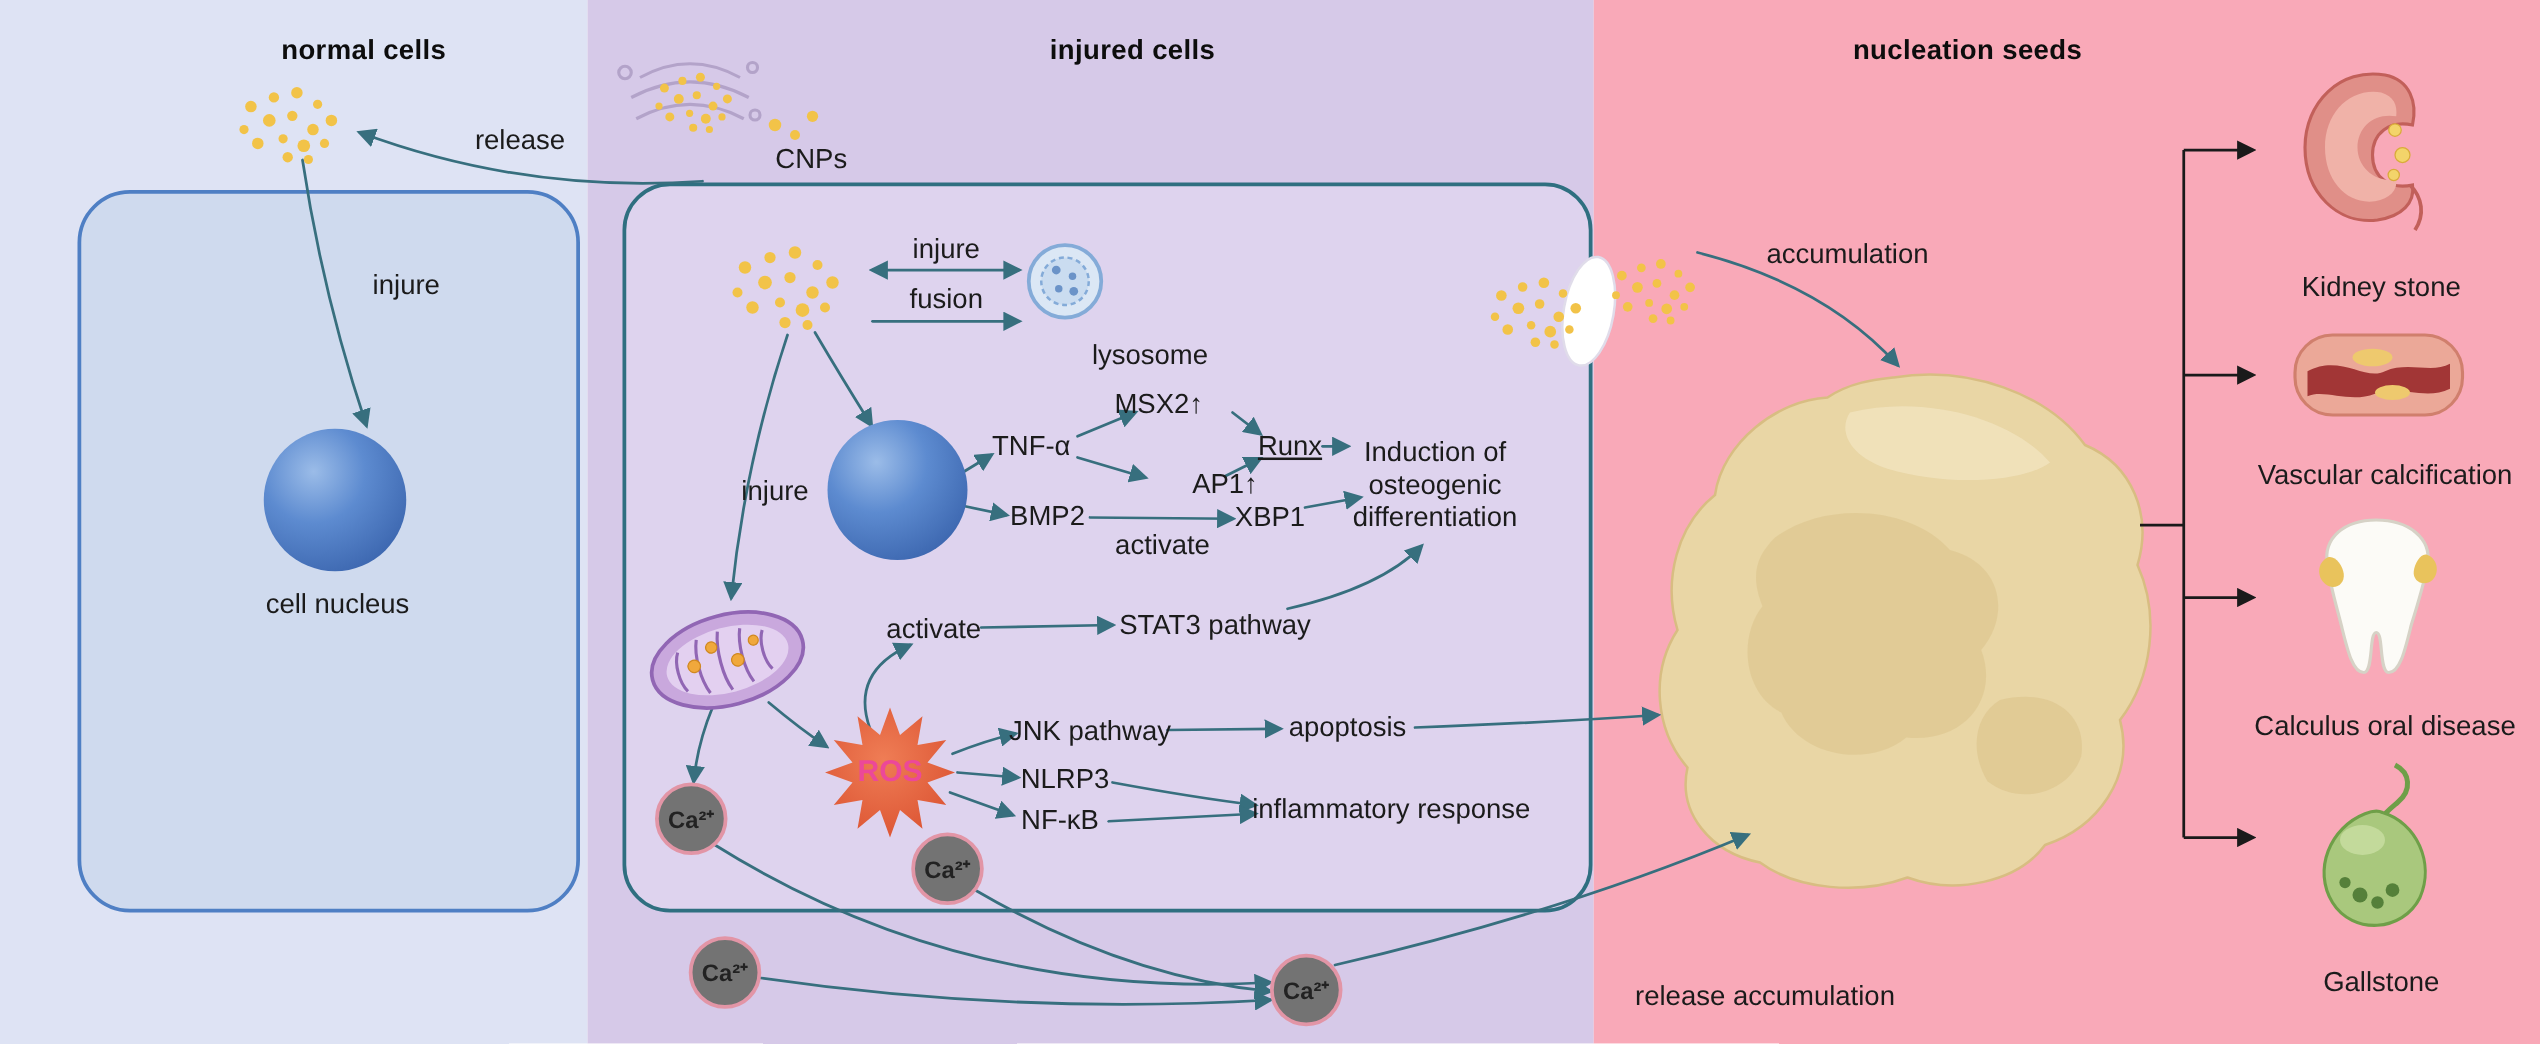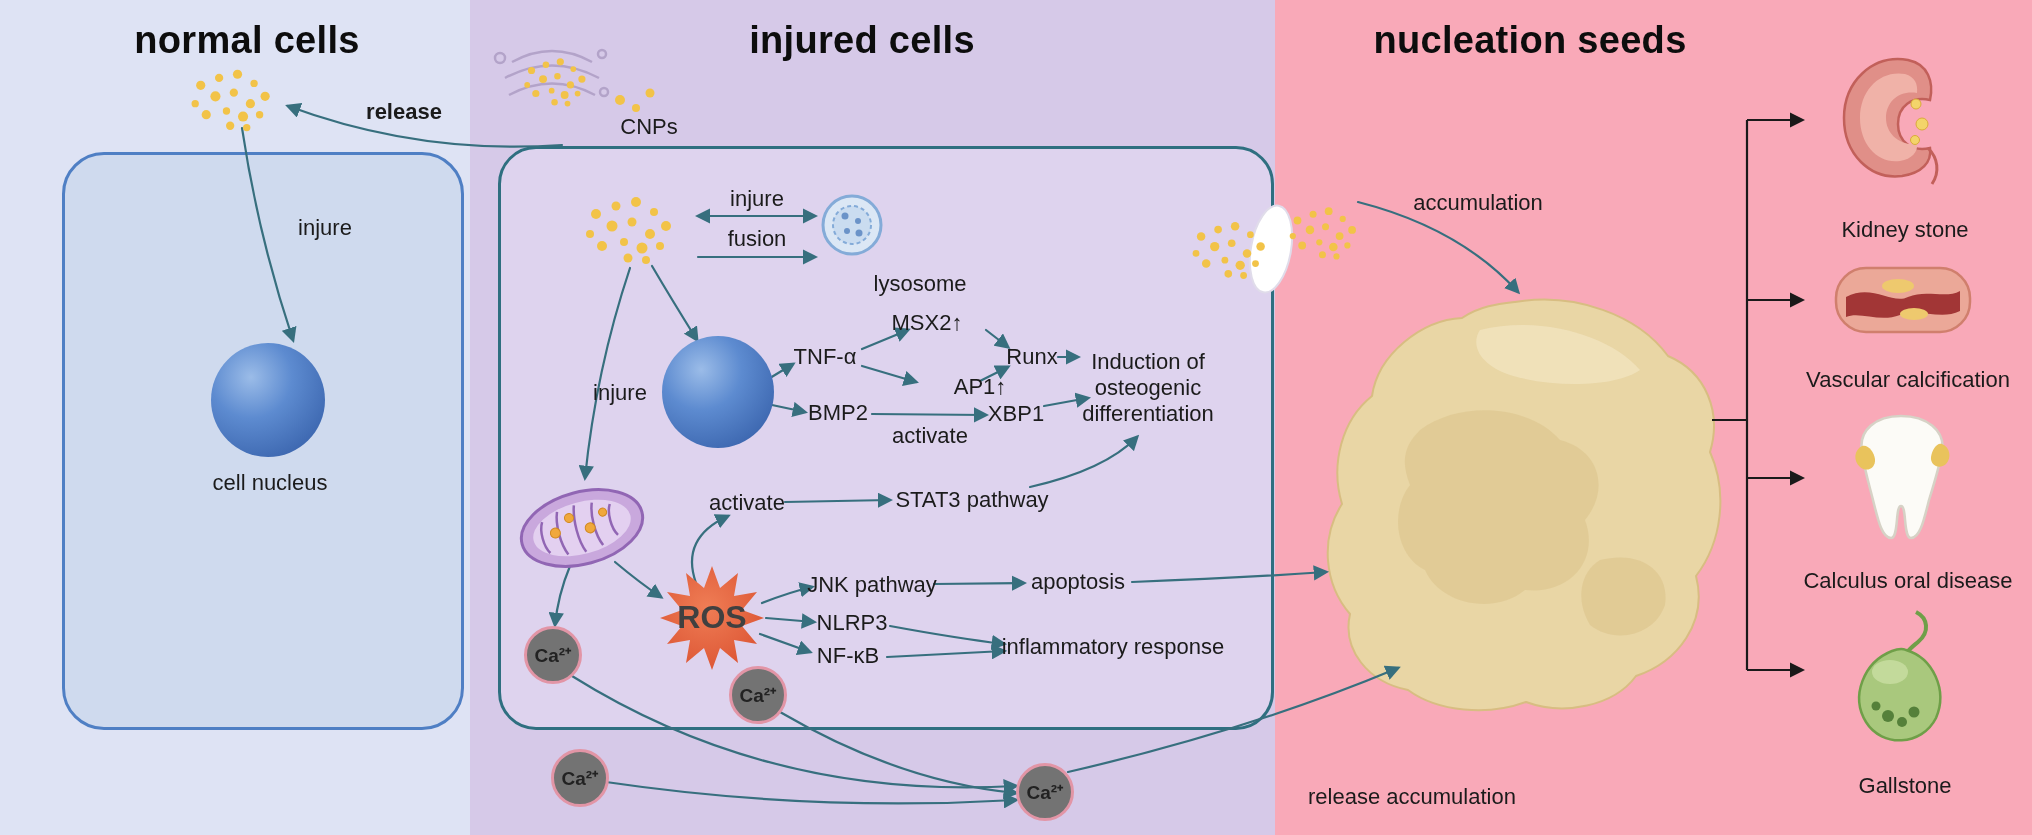--- a/index.html
+++ b/index.html
@@ -9,23 +9,23 @@
   #panel-normal{left:0;width:470px;background:#dee3f4;}
   #panel-injured{left:470px;width:805px;background:#d6c9e8;}
   #panel-nucleation{left:1275px;width:757px;background:#f9a9b8;}
   .cell-normal{position:absolute;left:62px;top:152px;width:396px;height:572px;
                border:3px solid #4f7fc4;border-radius:42px;background:#cfdaee;}
   .cell-injured{position:absolute;left:498px;top:146px;width:770px;height:578px;
                 border:3px solid #2f6f80;border-radius:38px;background:#ded3ee;}
   svg.layer{position:absolute;left:0;top:0;display:block;}
   .lbl{position:absolute;transform:translate(-50%,-50%);font-size:22px;color:#1b1b1b;
        white-space:nowrap;line-height:1.18;}
-  .title{font-size:38px;font-weight:bold;color:#0d0d0d;letter-spacing:.3px;}
+  .title{font-size:22px;font-weight:bold;color:#0d0d0d;letter-spacing:.3px;margin-left:44px;}
   .wrap{white-space:normal;text-align:center;width:190px;}
-  .ros-lbl{font-weight:bold;font-size:32px;color:#404040;}
+  .ros-lbl{font-weight:bold;font-size:24px;color:#ec4899;}
   .ca-badge{position:absolute;width:52px;height:52px;border-radius:50%;
             background:#737373;border:3px solid #e295a6;transform:translate(-50%,-50%);
             display:flex;align-items:center;justify-content:center;
             font-weight:bold;font-size:19px;color:#222;}
 </style>
 </head>
 <body>
 
 <div class="canvas">
 
@@ -233,32 +233,32 @@
       <circle cx="620" cy="100" r="5"></circle>
         <circle cx="636" cy="108" r="4"></circle>
         <circle cx="650" cy="93" r="4.5"></circle>
     </g>
   </svg>
 
   <div class="lbl title" style="left:247px;top:40px;">normal cells</div>
   <div class="lbl title" style="left:862px;top:40px;">injured cells</div>
   <div class="lbl title" style="left:1530px;top:40px;">nucleation seeds</div>
 
-  <div class="lbl" style="left:404px;top:112px;font-weight:bold;">release</div>
+  <div class="lbl" style="left:416px;top:112px;">release</div>
   <div class="lbl" style="left:325px;top:228px;">injure</div>
   <div class="lbl" style="left:270px;top:483px;">cell nucleus</div>
 
   <div class="lbl" style="left:649px;top:127px;">CNPs</div>
   <div class="lbl" style="left:757px;top:199px;">injure</div>
   <div class="lbl" style="left:757px;top:239px;">fusion</div>
   <div class="lbl" style="left:920px;top:284px;">lysosome</div>
   <div class="lbl" style="left:825px;top:357px;">TNF-α</div>
   <div class="lbl" style="left:927px;top:323px;">MSX2↑</div>
   <div class="lbl" style="left:948px;top:387px;margin-left:32px;">AP1↑</div>
-  <div class="lbl" style="left:1032px;top:357px;">Runx</div>
+  <div class="lbl" style="left:1032px;top:357px;text-decoration:underline;">Runx</div>
   <div class="lbl" style="left:838px;top:413px;">BMP2</div>
   <div class="lbl" style="left:930px;top:436px;">activate</div>
   <div class="lbl" style="left:1016px;top:414px;">XBP1</div>
   <div class="lbl wrap" style="left:1148px;top:388px;">Induction of osteogenic differentiation</div>
   <div class="lbl" style="left:620px;top:393px;">injure</div>
   <div class="lbl" style="left:747px;top:503px;">activate</div>
   <div class="lbl" style="left:972px;top:500px;">STAT3 pathway</div>
   <div class="lbl" style="left:872px;top:585px;">JNK pathway</div>
   <div class="lbl" style="left:1078px;top:582px;">apoptosis</div>
   <div class="lbl ros-lbl" style="left:712px;top:618px;">ROS</div>

